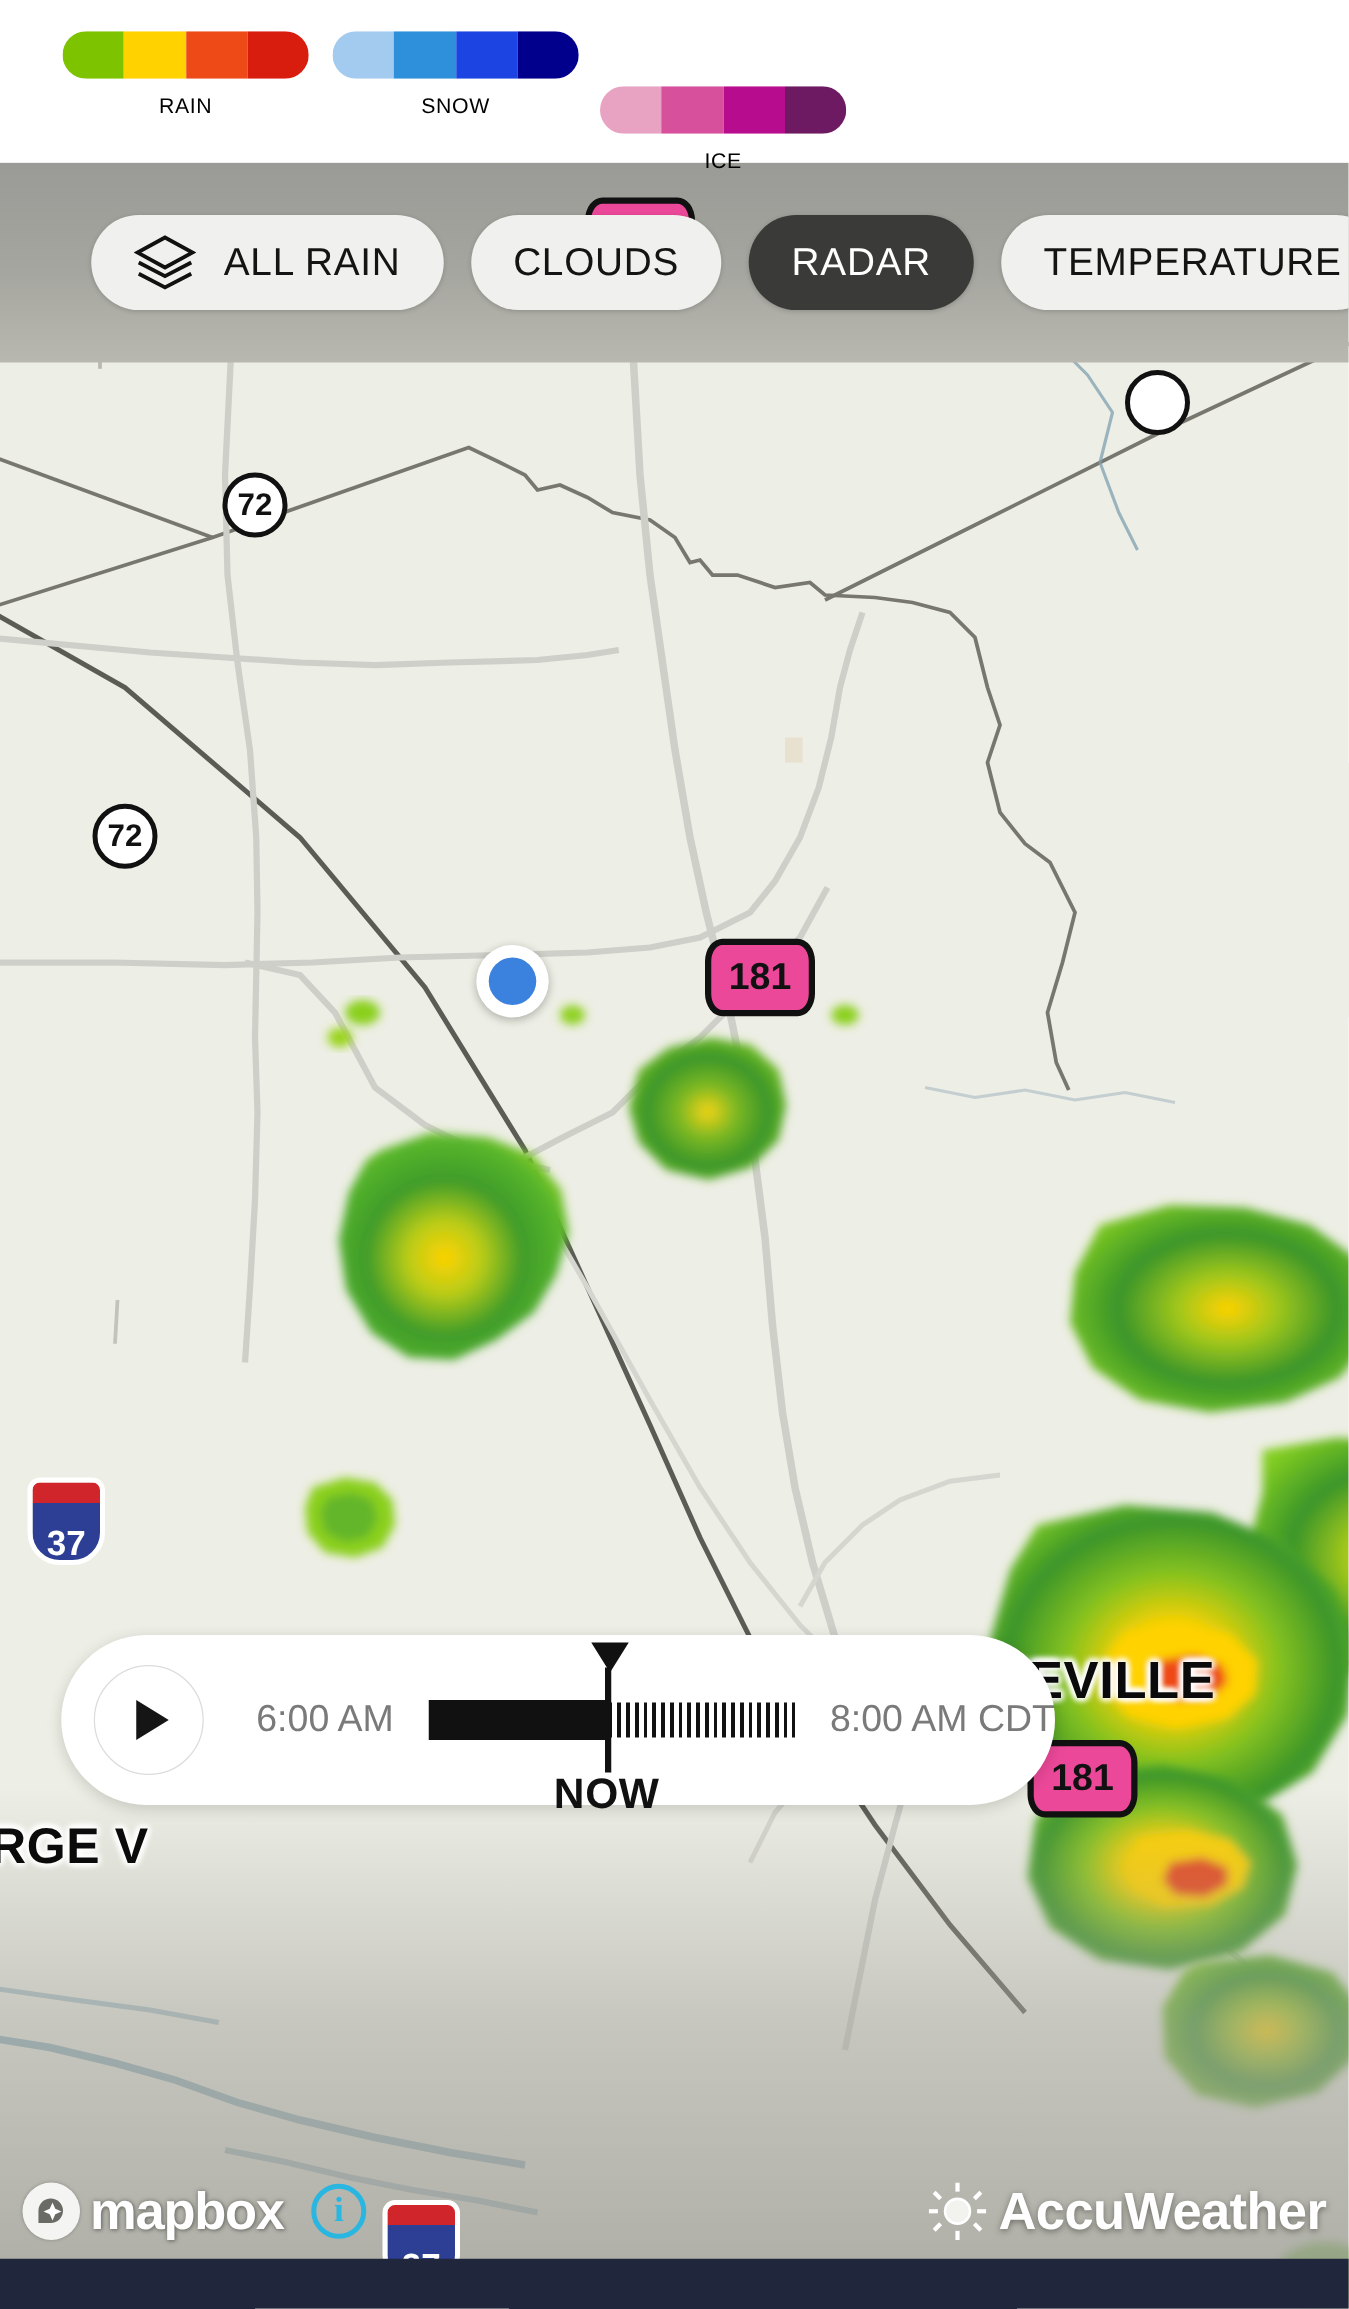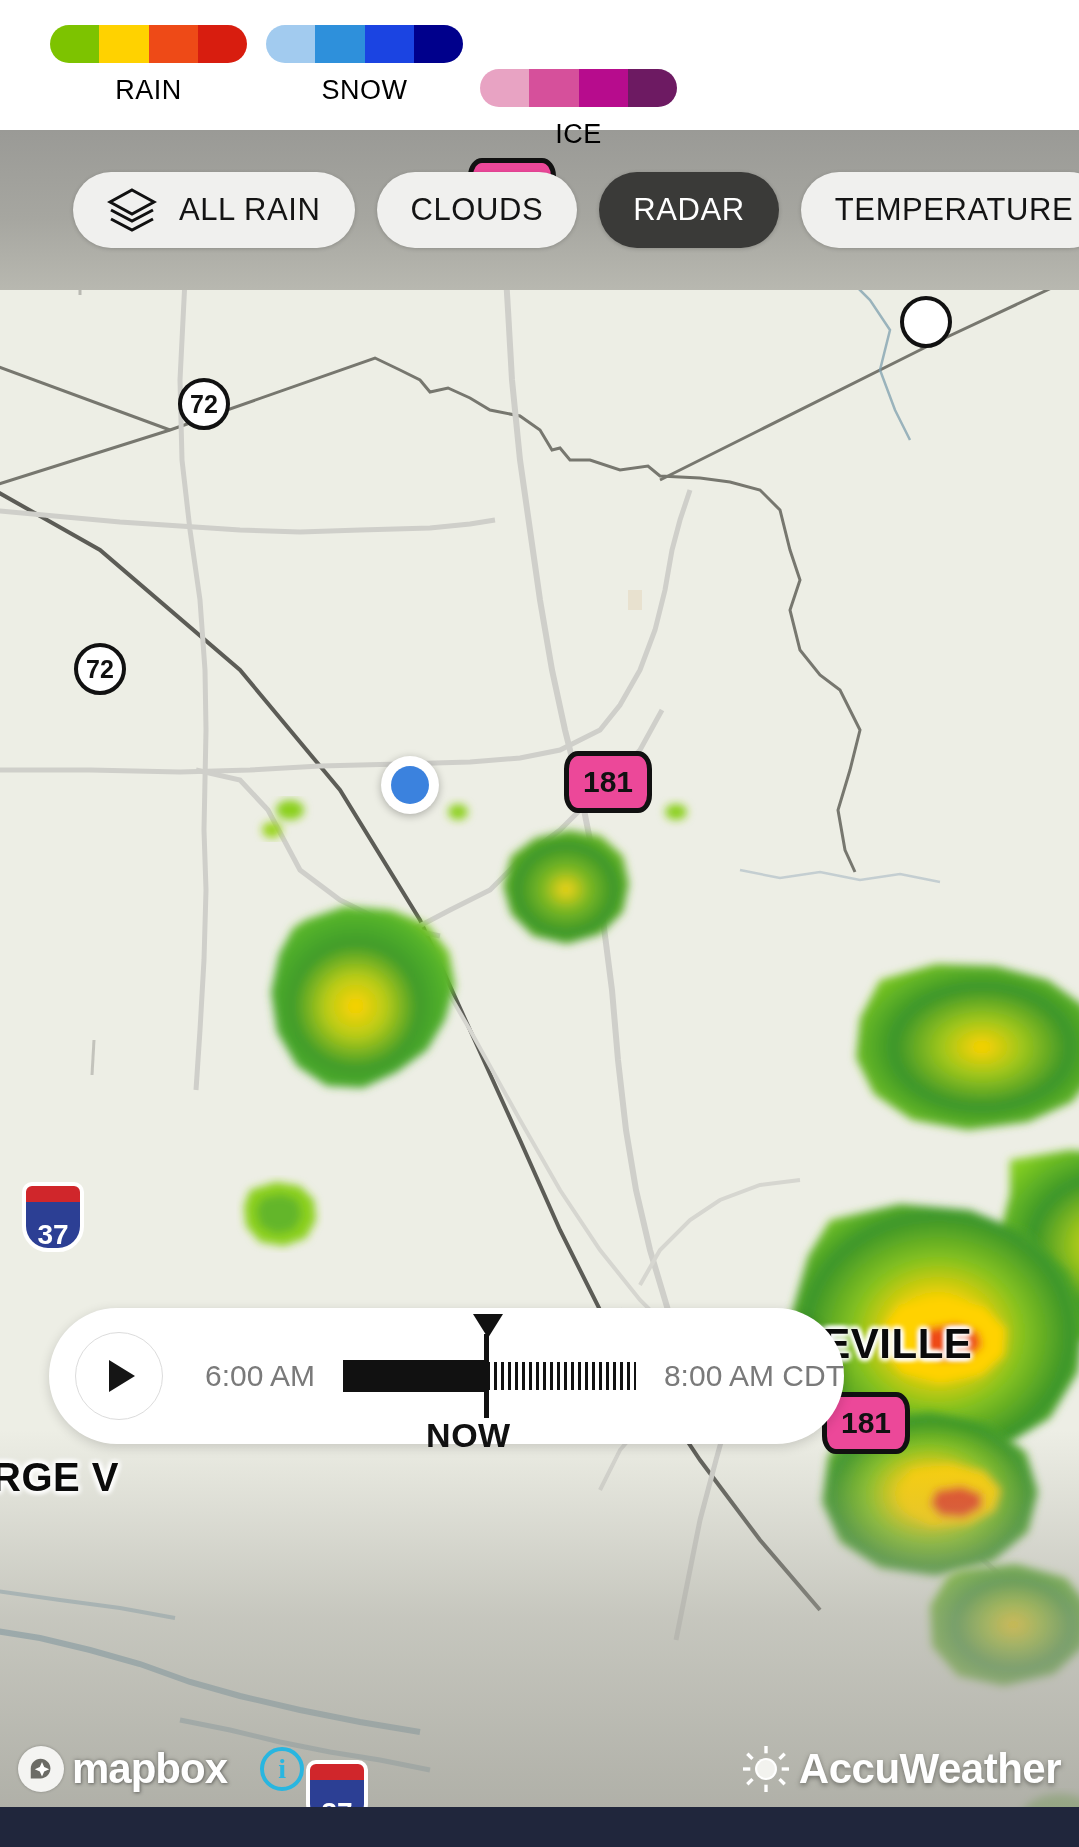--- a/index.html
+++ b/index.html
@@ -19,21 +19,21 @@
     padding-top:25px; z-index:40;
   }
   .legend-item { display:flex; flex-direction:column; align-items:center; }
   .legend-item:nth-child(1){ margin-left:50px; }
   .legend-item:nth-child(2){ margin-left:19px;text-align:right; }
   .legend-item:nth-child(3){ margin-left:17px;margin-top:44px; }
   .legend-item:nth-child(4){ margin-left:16px; }
   .swatch-row { display:flex; width:197px; height:38px; border-radius:19px; overflow:hidden; }
   .swatch { flex:1 1 0; height:100%; }
   .legend-label {
-    margin-top:12px; font-size:27px; letter-spacing:0.5px;
+    margin-top:12px; font-size:17px; letter-spacing:0.5px;
     color:#000000; font-family:"Liberation Sans", sans-serif;
   }
 
   
   .map {
     position:absolute; left:0; top:130px; width:1079px; height:1717px;
     background:#edeee5; overflow:hidden;
   }
   .map-canvas { position:absolute; inset:0; }
   .map-shade {
@@ -136,28 +136,28 @@
   }
   .scrub-handle {
     position:absolute; left:141px; top:26px; width:5px; height:84px; background:#111111;
   }
   .scrub-caret {
     position:absolute; left:130px; top:6px; width:0; height:0;
     border-left:15px solid transparent; border-right:15px solid transparent;
     border-top:24px solid #111111;
   }
   .now-label {
-    position:absolute; left:83px; top:108px; font-size:34px; font-weight:bold;
+    position:absolute; left:100px; top:108px; font-size:34px; font-weight:bold;
     color:#111111; letter-spacing:0.5px; font-family:"Liberation Sans", sans-serif;
   }
 
   
   .attrib {
     position:absolute; left:0; bottom:38px; width:1079px; height:80px;
-    display:flex; align-items:center; z-index:30; padding:0 18px;gap:11px;
+    display:flex; align-items:center; z-index:30; padding:0 18px;
   }
   .mapbox-logo { display:flex; align-items:center; }
   .mapbox-mark {
     width:46px; height:46px; border-radius:50%; background:#f4f4f2;
     display:flex; align-items:center; justify-content:center; margin-right:8px;
     box-shadow:0 0 3px rgba(0,0,0,.25);
   }
   .mapbox-word {
     font-size:42px; font-weight:bold; color:#ffffff; letter-spacing:-1px;
     text-shadow:0 0 4px rgba(120,120,115,.95), 1px 1px 3px rgba(110,110,105,.9);

